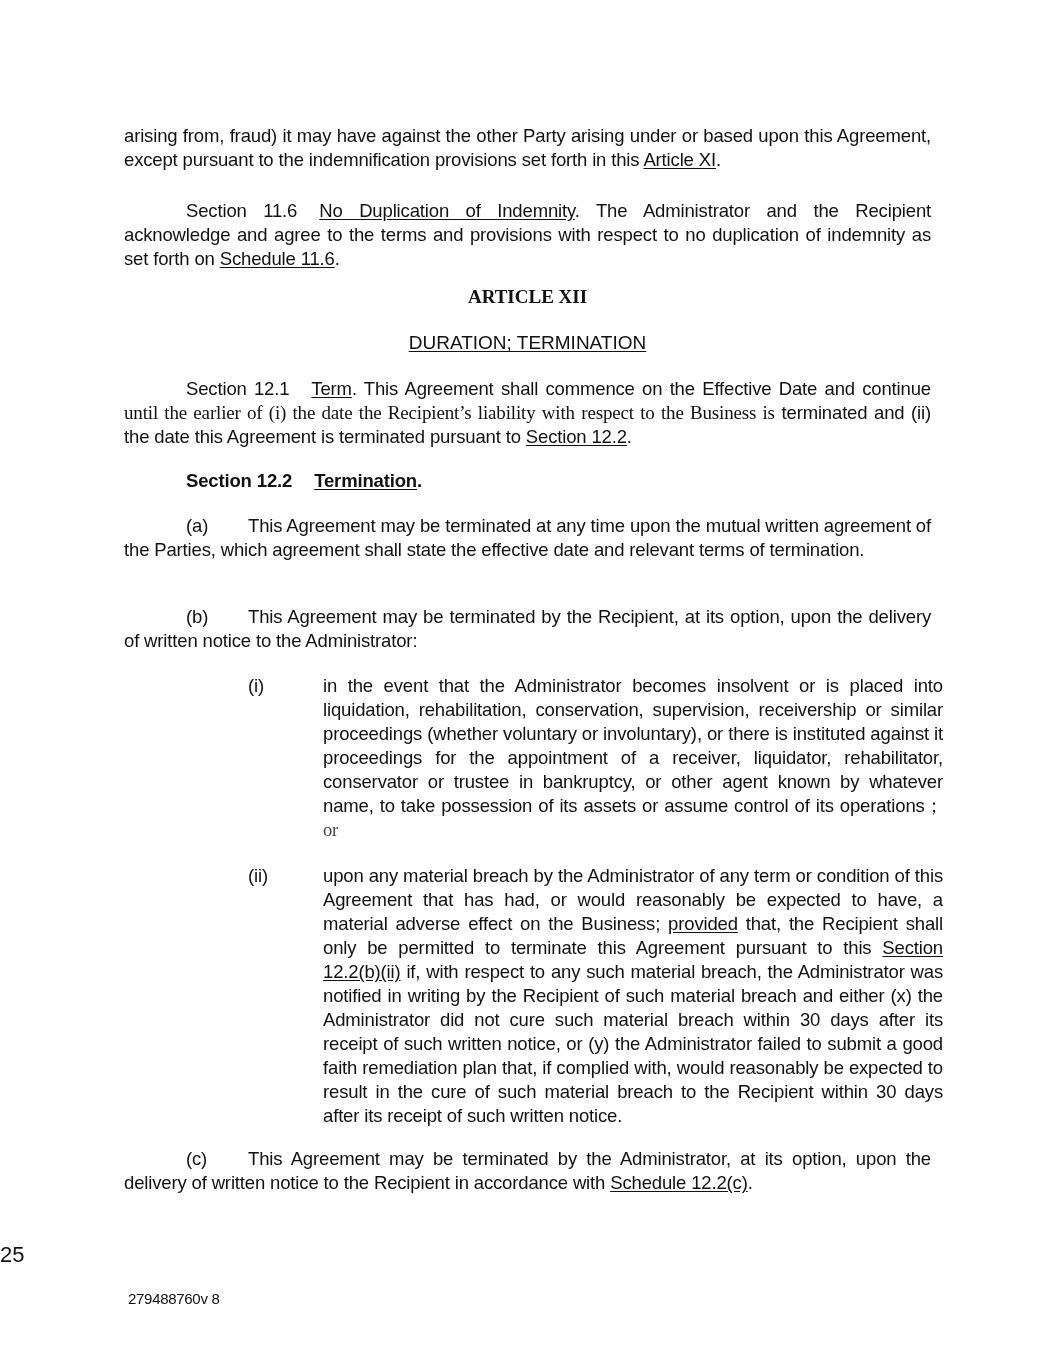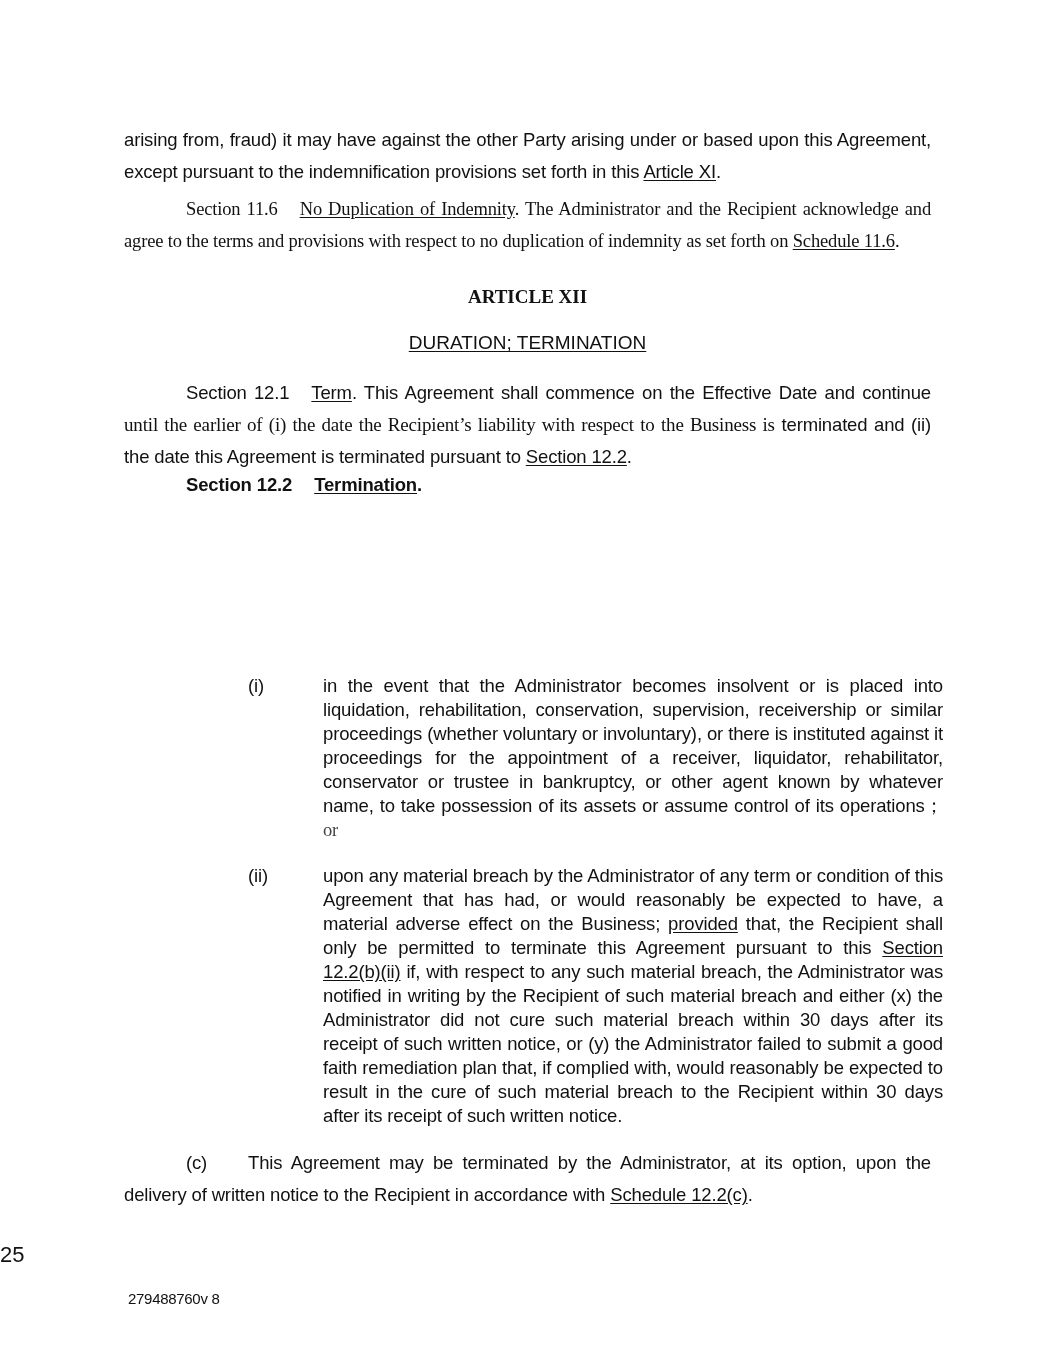--- a/index.html
+++ b/index.html
@@ -1,19 +1,19 @@
 <!DOCTYPE html>
 <html><head>
 <meta charset="utf-8">
 <style>
   html, body { margin: 0; padding: 0; background: #ffffff; }
   body { width: 1055px; height: 1365px; position: relative; overflow: hidden;
          font-family: "Liberation Sans", sans-serif; color: #111111; }
   .page { position: absolute; left: 0; top: 0; width: 1055px; height: 1365px; }
-  .p { position: absolute; left: 124px; width: 807px; font-size: 18.5px; line-height: 32px;
+  .p { position: absolute; left: 124px; width: 807px; font-size: 18.5px; line-height: 24px;
        text-align: justify; letter-spacing: -0.15px; }
   .p .ind { display: inline-block; width: 62px; }
   .u { text-decoration: underline; text-underline-offset: 2px; }
   .serif { font-family: "Liberation Serif", serif; }
   .heading { position: absolute; left: 124px; width: 807px; text-align: center; }
   .h-article { font-family: "Liberation Serif", serif; font-weight: bold; font-size: 19px; top: 286px; }
   .h-sub { font-size: 19px; top: 332px; }
   .tab { display: inline-block; }
   .item { position: absolute; left: 248px; width: 683px; font-size: 18.5px; line-height: 24px; letter-spacing: -0.15px; }
   .item .lbl { position: absolute; left: 0; top: 0; width: 60px; }
@@ -21,30 +21,32 @@
   .pagenum { position: absolute; left: 0; width: 1055px; text-align: left; top: 1242px; font-size: 22px; }
   .docid { position: absolute; left: 128px; top: 1290px; font-size: 15px; letter-spacing: -0.3px; }
 </style>
 </head>
 <body>
 
 <div class="page">
 
   <div class="p" style="top:124px;"><span>arising from, fraud) it may have against the other Party arising under or based upon this Agreement, except pursuant to the indemnification provisions set forth in this </span><span class="u">Article XI</span><span>.</span></div>
 
-  <div class="p" style="top:193px;font-family:Liberation Serif, serif;"><span class="ind"></span><span>Section 11.6</span><span class="tab" style="width:22px;"></span><span class="u">No Duplication of Indemnity</span><span>.  The Administrator and the Recipient acknowledge and agree to the terms and provisions with respect to no duplication of indemnity as set forth on </span><span class="u">Schedule 11.6</span><span>.</span></div>
+  <div class="p" style="top:199px;"><span class="ind"></span><span>Section 11.6</span><span class="tab" style="width:22px;"></span><span class="u">No Duplication of Indemnity</span><span>.  The Administrator and the Recipient acknowledge and agree to the terms and provisions with respect to no duplication of indemnity as set forth on </span><span class="u">Schedule 11.6</span><span>.</span></div>
 
   <div class="heading h-article">ARTICLE XII</div>
   <div class="heading h-sub"><span class="u">DURATION; TERMINATION</span></div>
 
   <div class="p" style="top:377px;"><span class="ind"></span><span>Section 12.1</span><span class="tab" style="width:22px;"></span><span class="u">Term</span><span>.  This Agreement shall commence on the Effective Date and continue</span><span class="serif" style="font-size:19px;"> until the earlier of (i) the date the Recipient’s liability with respect to the Business is</span><span> terminated and (ii) the date this Agreement is terminated pursuant to </span><span class="u">Section 12.2</span><span>.</span></div>
 
   <div class="p" style="top:469px;font-weight:bold;"><span class="ind"></span><span>Section 12.2</span><span class="tab" style="width:22px;"></span><span class="u">Termination</span><span>.</span></div>
 
+  <div class="p" style="top:514px;"><span class="ind"></span><span style="display:inline-block;width:62px;">(a)</span><span>This Agreement may be terminated at any time upon the mutual written agreement of the Parties, which agreement shall state the effective date and relevant terms of termination.</span></div>
 
+  <div class="p" style="top:605px;"><span class="ind"></span><span style="display:inline-block;width:62px;">(b)</span><span>This Agreement may be terminated by the Recipient, at its option, upon the delivery of written notice to the Administrator:</span></div>
 
   <div class="item" style="top:674px;">
     <span class="lbl">(i)</span>
     <div class="txt"><span>in the event that the Administrator becomes insolvent or is placed into liquidation, rehabilitation, conservation, supervision, receivership or similar proceedings (whether voluntary or involuntary), or there is instituted against it proceedings for the appointment of a receiver, liquidator, rehabilitator, conservator or trustee in bankruptcy, or other agent known by whatever name, to take possession of its assets or assume control of its operations</span><span>；</span><span class="serif" style="color:#444;">or</span></div>
   </div>
 
   <div class="item" style="top:864px;">
     <span class="lbl">(ii)</span>
     <div class="txt"><span>upon any material breach by the Administrator of any term or condition of this Agreement that has had, or would reasonably be expected to have, a material adverse effect on the Business; </span><span class="u">provided</span><span> that, the Recipient shall only be permitted to terminate this Agreement pursuant to this </span><span class="u">Section 12.2(b)(ii)</span><span> if, with respect to any such material breach, the Administrator was notified in writing by the Recipient of such material breach and either (x) the Administrator did not cure such material breach within 30 days after its receipt of such written notice, or (y) the Administrator failed to submit a good faith remediation plan that, if complied with, would reasonably be expected to result in the cure of such material breach to the Recipient within 30 days after its receipt of such written notice.</span></div>
   </div>

